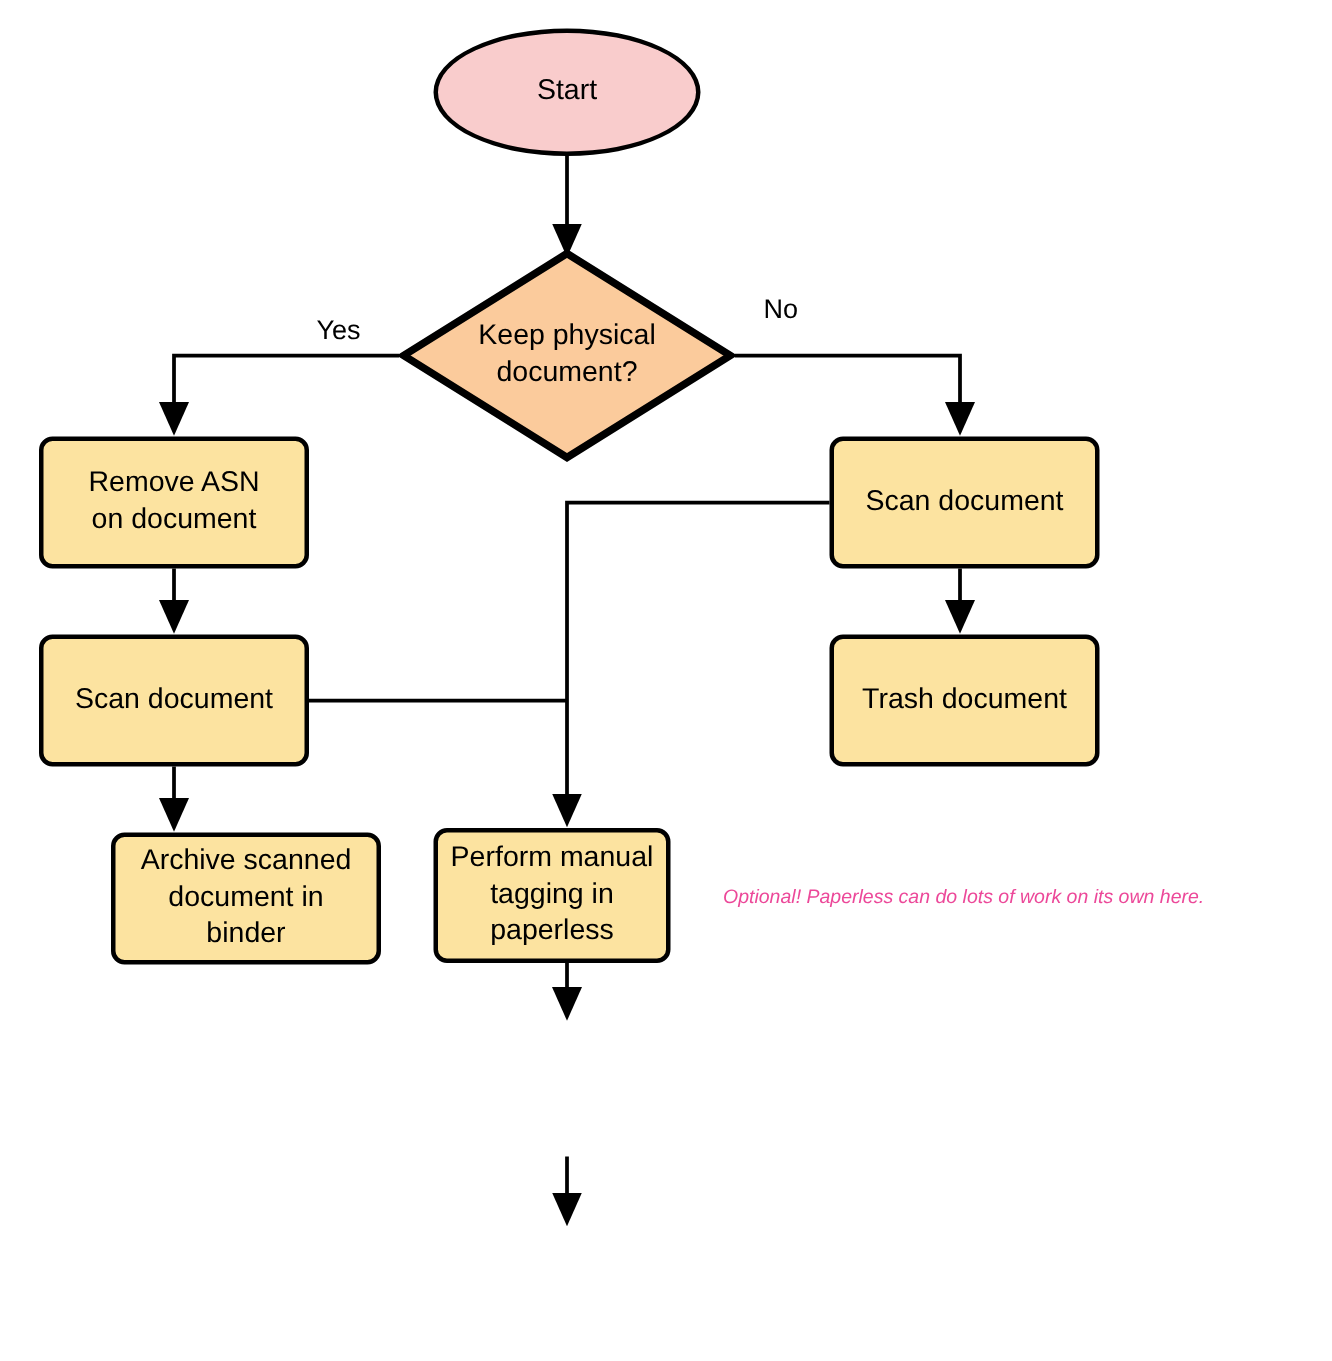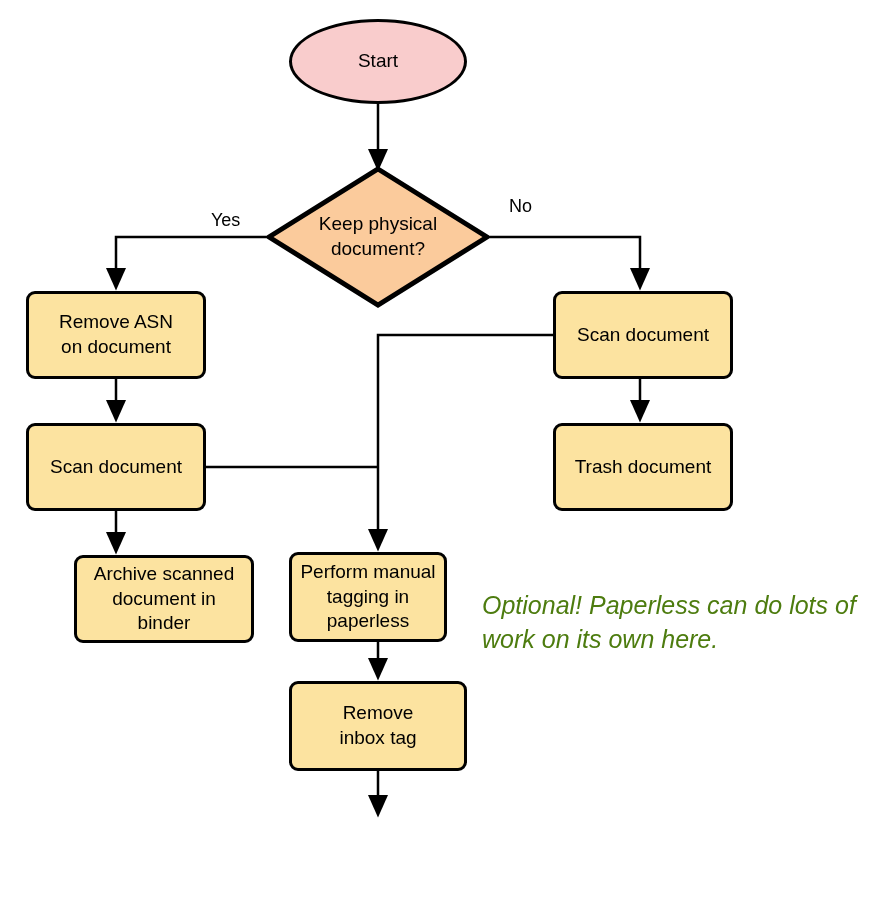--- a/index.html
+++ b/index.html
@@ -71,24 +71,24 @@
     z-index: 1;
   }
   .edge-label {
     position: absolute;
     font-size: 18px;
     color: #000000;
     white-space: nowrap;
   }
   .note {
     position: absolute;
-    font-size: 25px;
+    font-size: 13px;
     font-style: italic;
     line-height: 1.35;
-    color: #4d7c0f;
+    color: #ec4899;
     width: 400px;
   }
 </style>
 </head>
 <body>
 
 <div id="canvas">
 
   <svg class="edge-layer" viewBox="0 0 888 907" xmlns="http://www.w3.org/2000/svg">
     <defs>
@@ -155,21 +155,17 @@
   <div class="node process" style="left:553px; top:423px; width:180px; height:88px;">
     <span>Trash document</span>
   </div>
 
   <div class="node process" style="left:289px; top:552px; width:158px; height:90px;">
     <span>Perform manual
 tagging in
 paperless</span>
   </div>
 
-  <div class="node process" style="left:289px; top:681px; width:178px; height:90px;">
-    <span>Remove
-inbox tag</span>
-  </div>
 
 
   <div class="note" style="left:482px; top:589px;">Optional! Paperless can do lots of work on its own here.</div>
 
 </div>
 
 </body></html>

